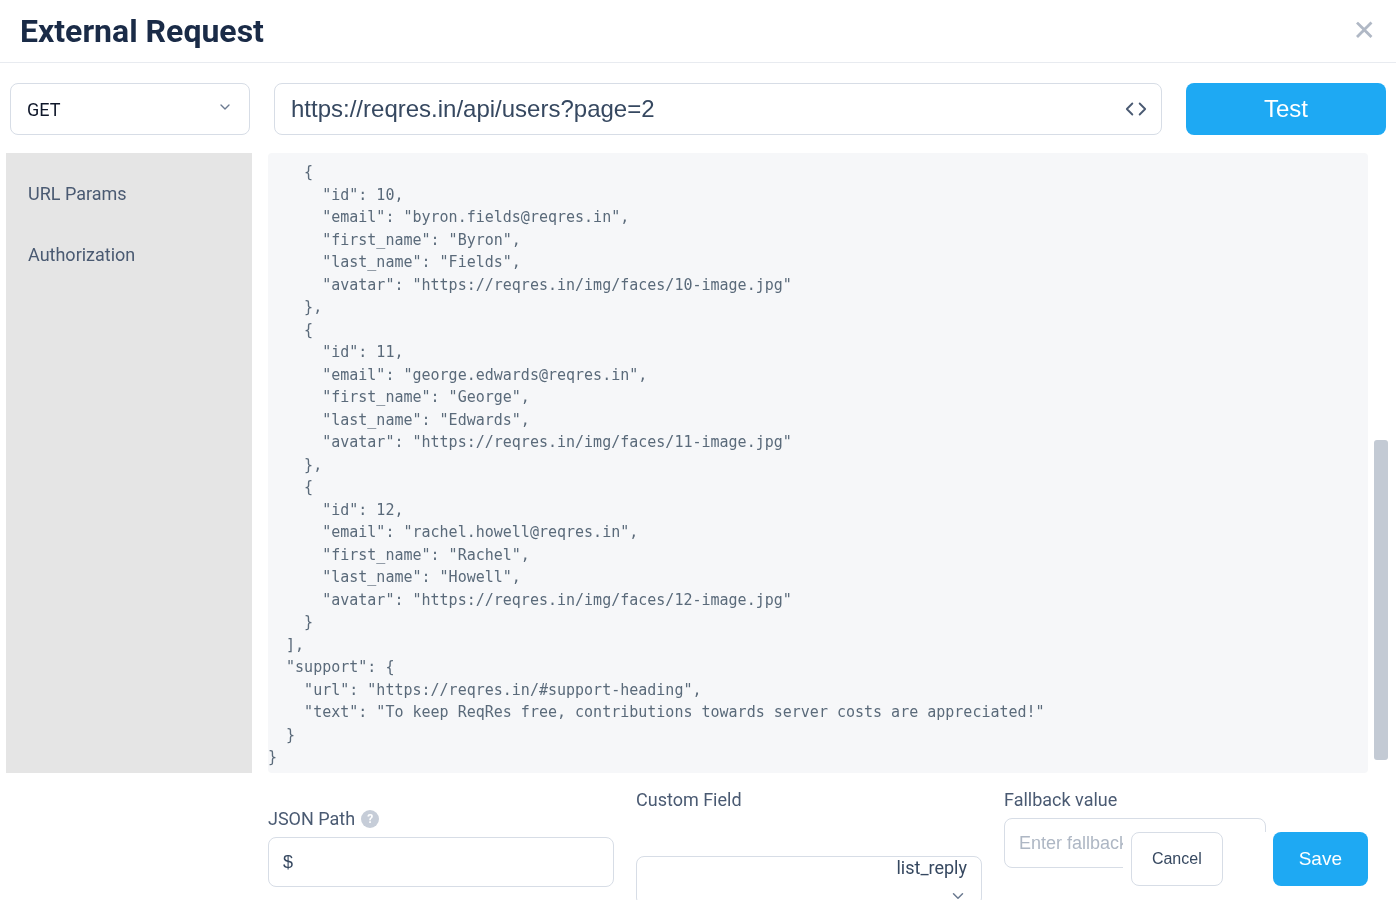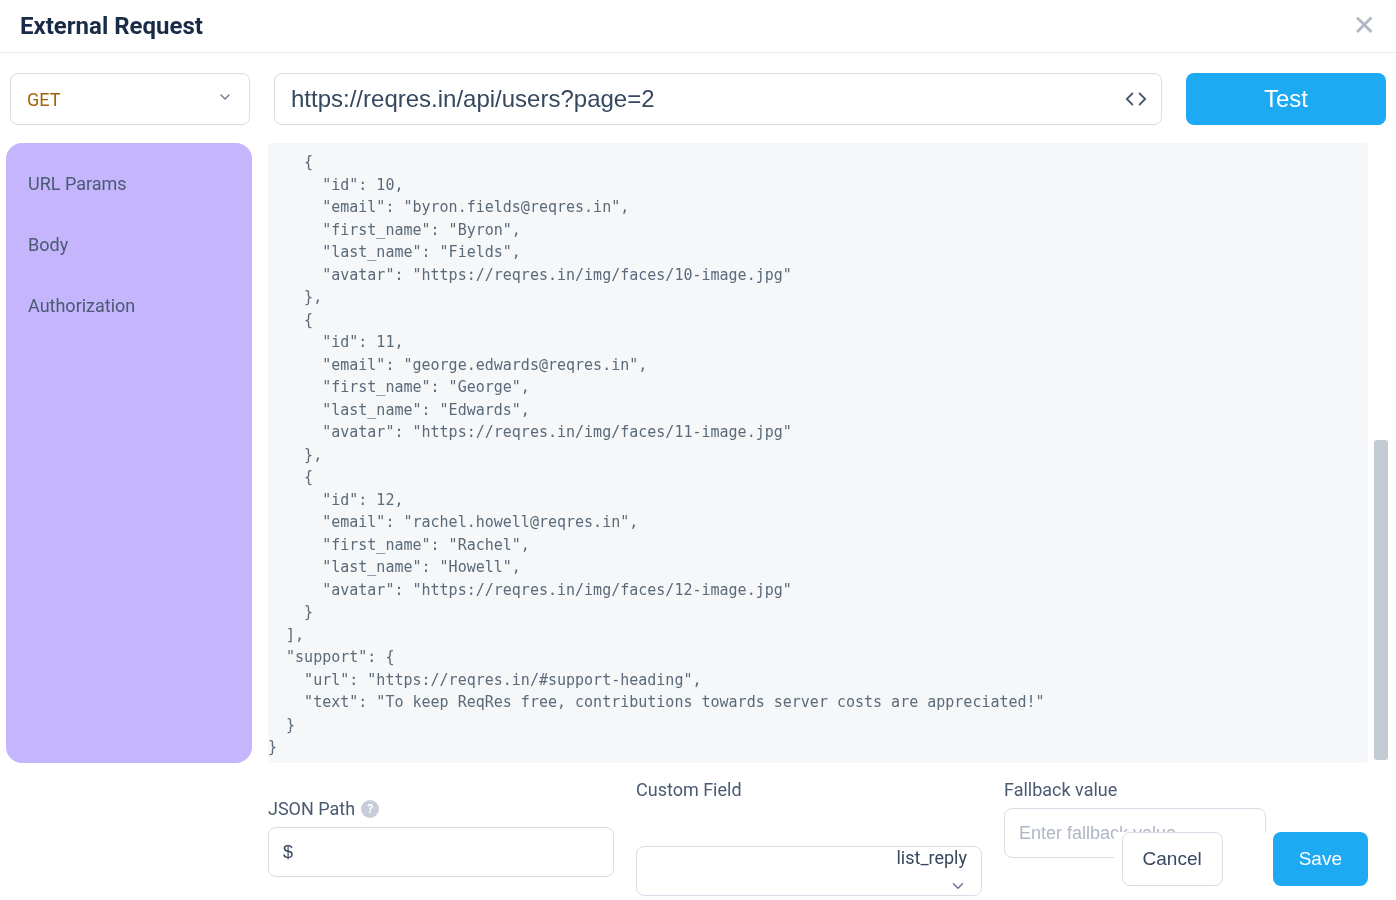--- a/index.html
+++ b/index.html
@@ -13,21 +13,21 @@
       position: relative;
     }
     .header {
       display: flex;
       align-items: center;
       justify-content: space-between;
       padding: 12px 20px;
       border-bottom: 1px solid #e8ebf0;
     }
     .header h1 {
-      font-size: 24px;
+      font-size: 32px;
       font-weight: 700;
       color: #1a2b47;
     }
     .close-icon {
       font-size: 28px;
       color: #b0b8c5;
       cursor: pointer;
       line-height: 1;
     }
     .controls-row {
@@ -43,21 +43,21 @@
       border: 1px solid #d7dde6;
       border-radius: 8px;
       display: flex;
       align-items: center;
       padding: 0 16px;
       cursor: pointer;
       background: #fff;
     }
     .method-select .method-text {
       font-size: 18px;
-      color: #a16207;
+      color: #0f172a;
     }
     .chevron-down {
       position: absolute;
       right: 16px;
       top: 50%;
       transform: translateY(-50%);
     }
     .chevron-down svg { width: 16px; height: 16px; stroke: #6b7a90; }
     .url-input-wrap {
       flex: 1;
@@ -98,22 +98,22 @@
       cursor: pointer;
     }
     .body-layout {
       display: flex;
       padding: 0 0 0 6px;
       gap: 16px;
       height: 620px;
     }
     .sidebar {
       flex: 0 0 246px;
-      background: #c4b5fd;
-      border-radius: 16px;
+      background: #e5e5e5;
+      border-radius: 0;
       padding: 10px 0;
       overflow: hidden;
     }
     .sidebar-item {
       padding: 20px 22px;
       font-size: 18px;
       color: #4a5a72;
       cursor: pointer;
       border-radius: 8px;
     }
@@ -217,21 +217,21 @@
       align-items: center;
       background: #fff;
       padding-left: 8px;
     }
     .cancel-btn {
       height: 54px;
       padding: 0 20px;
       background: #fff;
       border: 1px solid #d7dde6;
       border-radius: 8px;
-      font-size: 19px;
+      font-size: 16px;
       color: #364860;
       cursor: pointer;
     }
     .save-btn {
       height: 54px;
       padding: 0 26px;
       background: #1ea9f3;
       color: #fff;
       border: none;
       border-radius: 8px;
@@ -267,21 +267,20 @@
           <line x1="12" y1="4" x2="12" y2="20" transform="rotate(15 12 12)" style="display:none"></line>
         </svg>
     </span>
   </div>
   <button class="test-btn">Test</button>
 </div>
 
 <div class="body-layout">
   <div class="sidebar">
     <div class="sidebar-item"><span>URL Params</span></div>
-    <div class="sidebar-item"><span>Body</span></div>
     <div class="sidebar-item"><span>Authorization</span></div>
   </div>
 
   <div class="response-panel">
     <pre class="response-code">    {
       "id": 10,
       "email": "byron.fields@reqres.in",
       "first_name": "Byron",
       "last_name": "Fields",
       "avatar": "https://reqres.in/img/faces/10-image.jpg"

